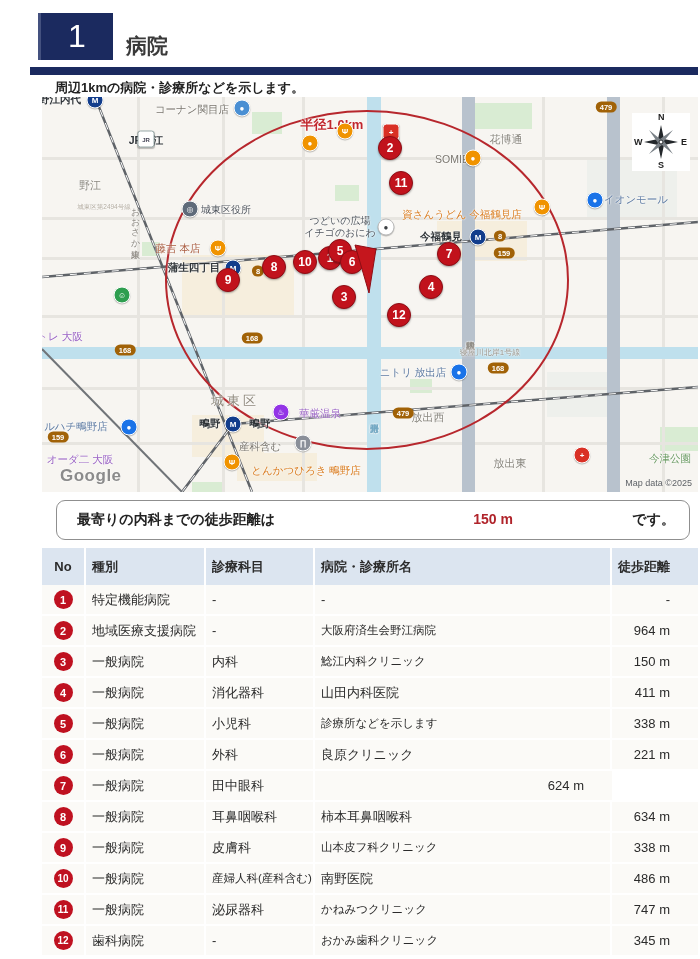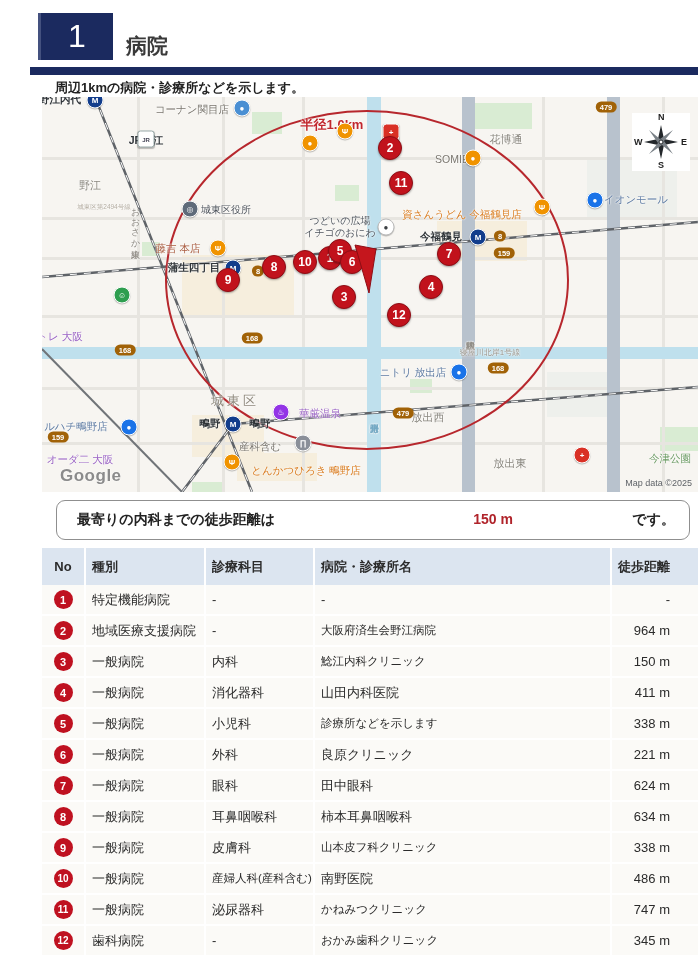--- a/index.html
+++ b/index.html
@@ -311,21 +311,20 @@
           <div class="c">一般病院</div>
           <div class="c">外科</div>
           <div class="c">良原クリニック</div>
           <div class="c cdist">221 m</div>
         </div>
         <div class="trow">
           <div class="c cno">
             <span class="badge">7</span>
           </div>
           <div class="c">一般病院</div>
-          <div class="c">眼科</div>
           <div class="c">田中眼科</div>
           <div class="c cdist">624 m</div>
         </div>
         <div class="trow">
           <div class="c cno">
             <span class="badge">8</span>
           </div>
           <div class="c">一般病院</div>
           <div class="c">耳鼻咽喉科</div>
           <div class="c">柿本耳鼻咽喉科</div>

